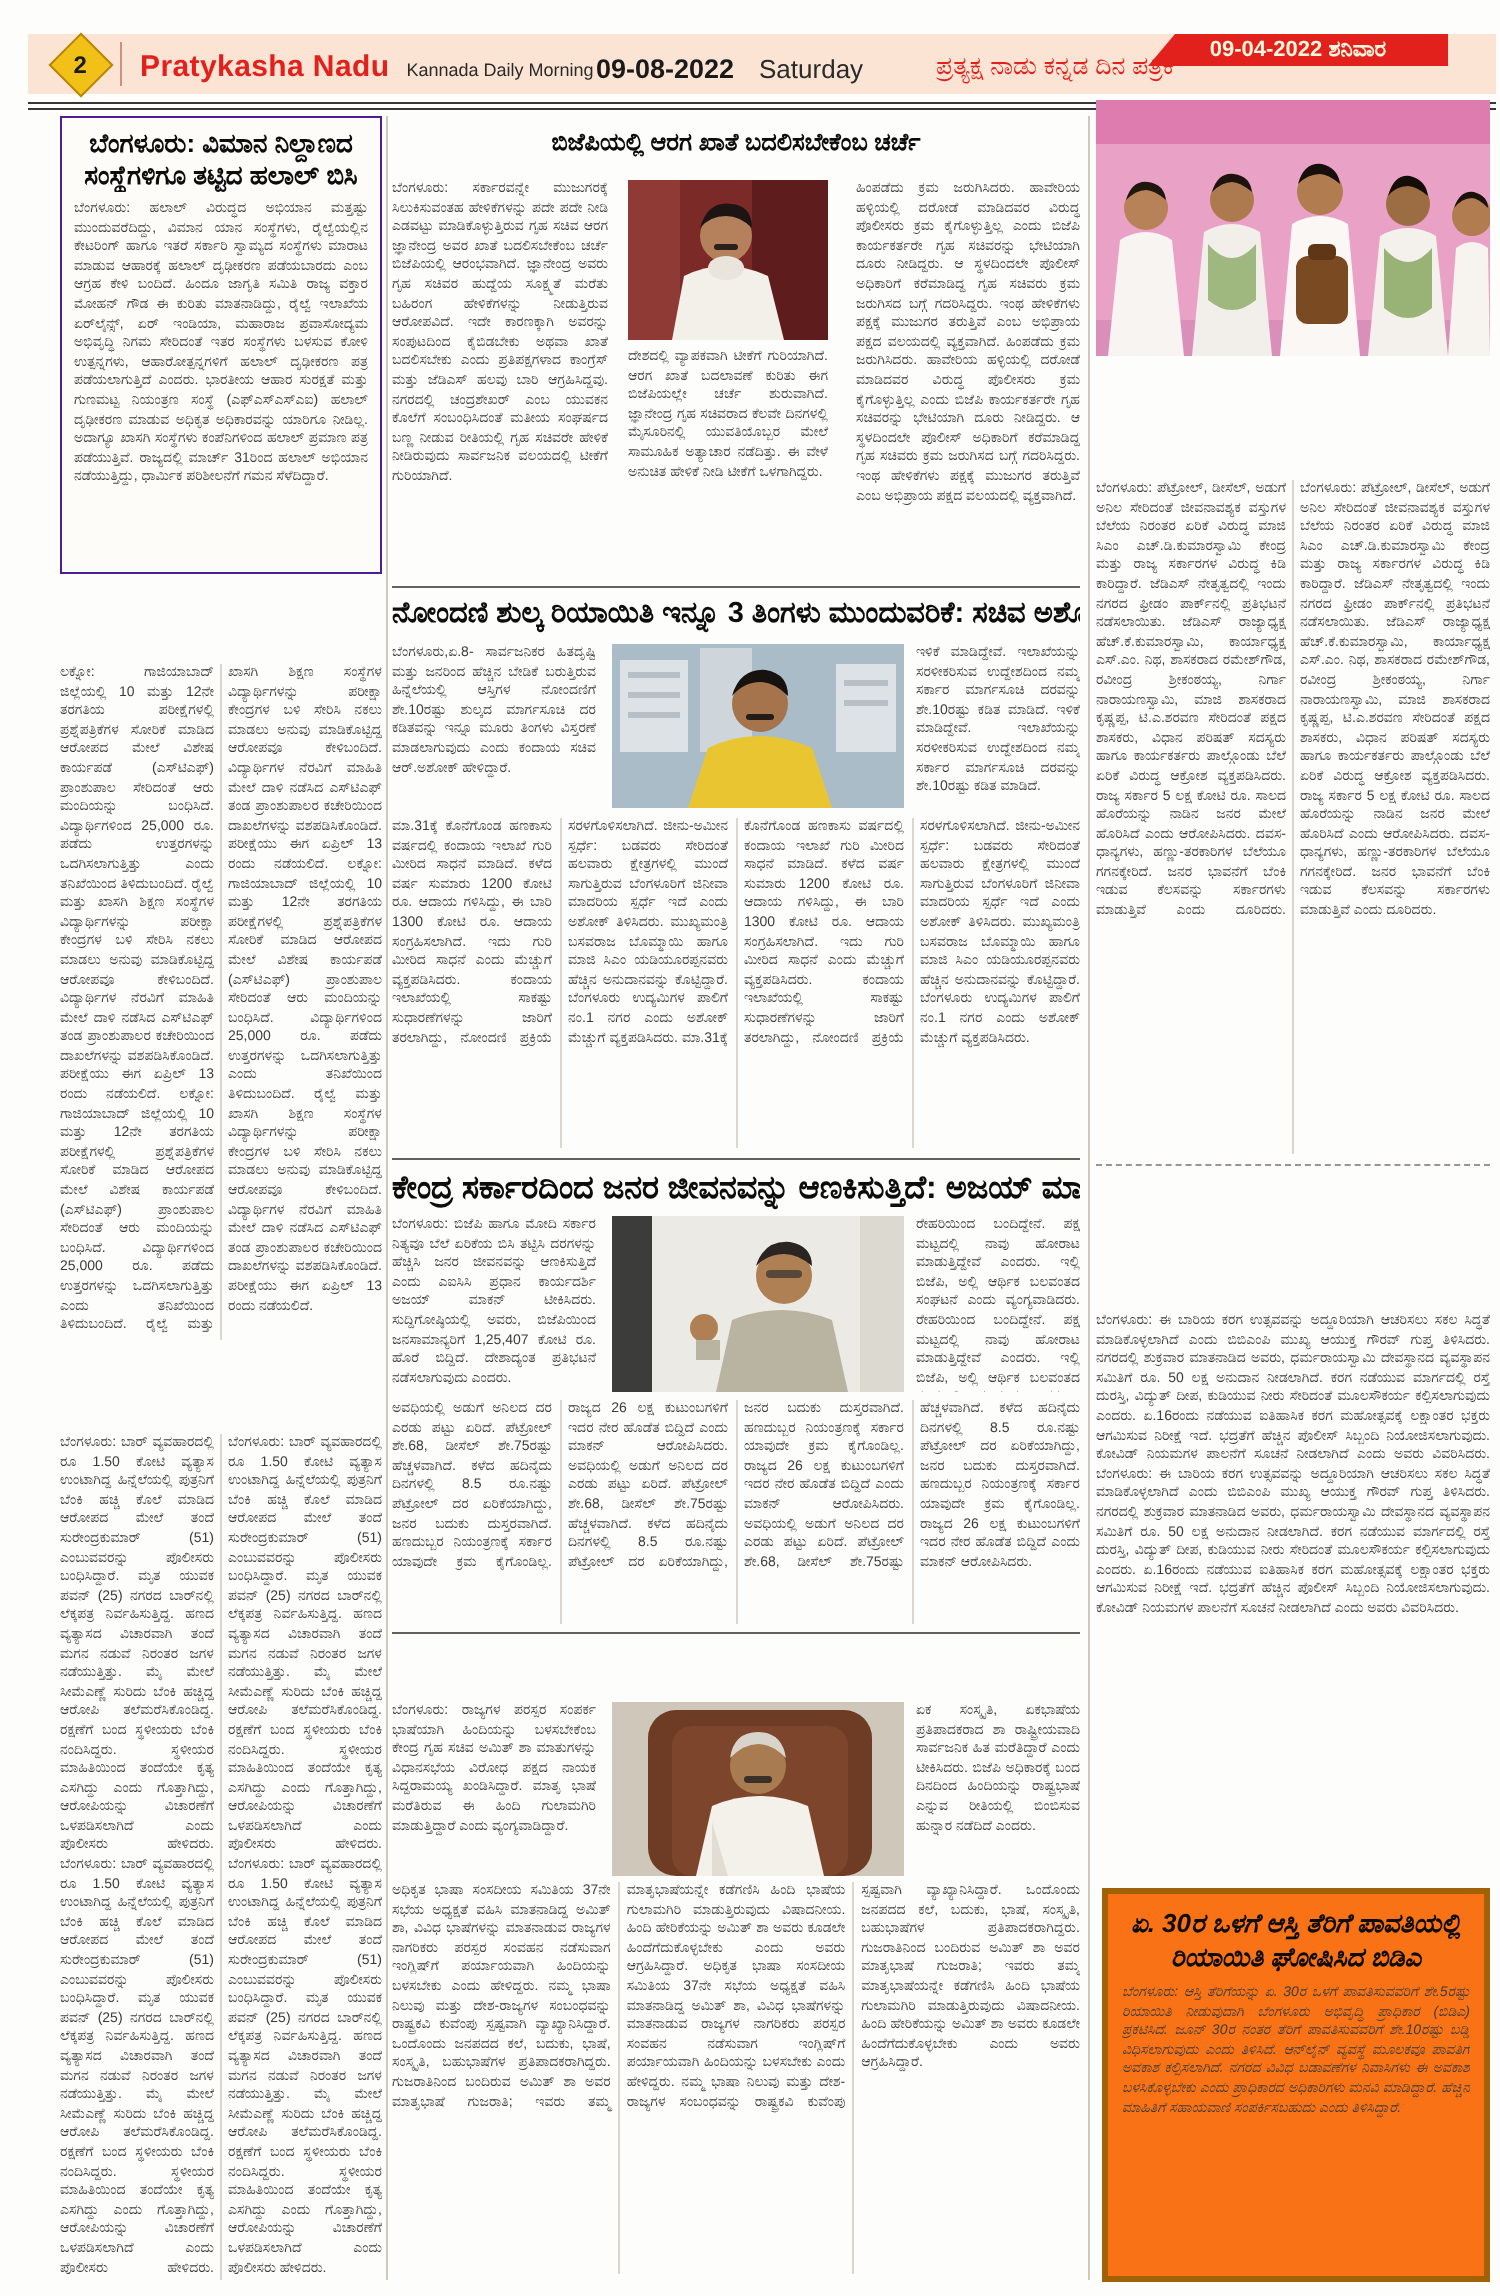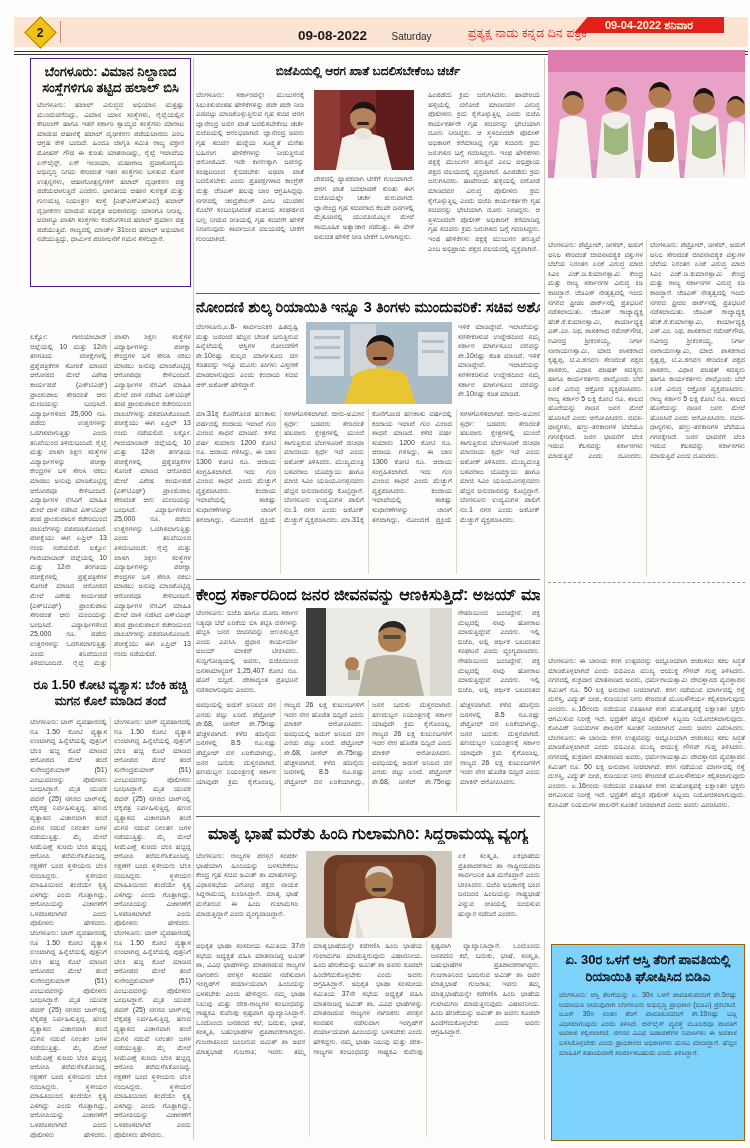--- a/index.html
+++ b/index.html
@@ -7,21 +7,21 @@
         font-family:"Liberation Sans",sans-serif;}
   .abs{position:absolute;}
   
   .band{background:#fbe4d4;}
   .diamond{width:21px;height:21px;background:#f2c118;border:1.5px solid #b8860b;transform:rotate(45deg);
            display:flex;align-items:center;justify-content:center;}
   .diamond span{transform:rotate(-45deg);font-weight:bold;font-size:12px;color:#1a1a1a;}
   .mast-red{color:#e3211c;font-weight:bold;font-size:15px;letter-spacing:.2px;}
   .mast-sub{color:#2a2a2a;font-size:9px;margin-left:4px;}
   .hdate{color:#1a1a1a;font-weight:bold;font-size:13.5px;}
-  .hday{color:#2a2a2a;font-size:10px;margin-left:20px;}
+  .hday{color:#2a2a2a;font-size:13px;margin-left:8px;}
   .tagline{color:#e3211c;font-weight:normal;font-size:12.5px;}
   .datebox{background:#e3211c;color:#fff6dc;font-weight:bold;font-size:11px;
            display:flex;align-items:center;justify-content:center;
            clip-path:polygon(9% 0,100% 0,100% 100%,0 100%);}
   .dblrule{border-top:1.6px solid #3a3632;border-bottom:1px solid #3a3632;height:2px;}
   
   .vrule{border-left:1px solid #cfc8bd;width:0;}
   .hrule{border-top:1px solid #66605a;height:0;}
   .hdash{border-top:1px dashed #9a958d;height:0;}
   
@@ -33,53 +33,56 @@
   .hl-16{font-size:16px;line-height:21px;white-space:nowrap;}
   .hl-155{font-size:15px;line-height:18.5px;}
   .hl-17{font-size:16.5px;line-height:21px;}
   .hl-135{font-size:13px;line-height:17px;}
   .body7{font-size:7px;line-height:9.6px;text-align:justify;color:#3b3b3b;overflow:hidden;
          text-justify:inter-word;}
   .cols2{column-count:2;column-gap:7px;column-rule:1px solid #ddd6ca;}
   .cols3{column-count:3;column-gap:8px;column-rule:1px solid #ddd6ca;}
   .cols4{column-count:4;column-gap:8px;column-rule:1px solid #ddd6ca;}
   .boxed{border:1px solid #4c1d95;background:#fefcf8;box-sizing:border-box;padding:5px 6px;}
-  .bda-box{border:1px solid #a16207;background:#7dd3fc;box-sizing:border-box;padding:6px 7px;}
+  .bda-box{border:3px solid #a16207;background:#f97316;box-sizing:border-box;padding:6px 7px;font-style:italic;}
   .photo{overflow:hidden;}
   .photo svg{display:block;}
 </style>
 </head>
 <body>
 
 <div id="page">
 
   <div class="abs band" style="left:14px;top:17px;width:734px;height:30px;"></div>
   <div class="abs diamond" style="left:29px;top:21px;">
     <span>2</span>
   </div>
   <div class="abs" style="left:60px;top:21px;height:22px;border-left:1px solid #d09080;"></div>
+  <div class="abs" style="left:70px;top:25px;white-space:nowrap;">
+    <span class="mast-red">Pratykasha Nadu</span>
+    <span class="mast-sub">Kannada Daily Morning</span>
+  </div>
   <div class="abs" style="left:298px;top:26px;white-space:nowrap;">
     <span class="hdate">09-08-2022</span>
     <span class="hday">Saturday</span>
   </div>
   <div class="abs tagline" style="left:468px;top:26px;white-space:nowrap;">ಪ್ರತ್ಯಕ್ಷ ನಾಡು ಕನ್ನಡ ದಿನ ಪತ್ರಿಕೆ</div>
   <div class="abs datebox" style="left:574px;top:17px;width:150px;height:16px;">09-04-2022 ಶನಿವಾರ</div>
   <div class="abs dblrule" style="left:14px;top:51px;width:734px;"></div>
 
   <div class="abs vrule" style="left:193px;top:58px;height:1082px;"></div>
   <div class="abs vrule" style="left:544px;top:58px;height:1082px;"></div>
 
   <div class="abs boxed" style="left:30px;top:58px;width:161px;height:229px;">
     <div class="hl hl-13">ಬೆಂಗಳೂರು: ವಿಮಾನ ನಿಲ್ದಾಣದ ಸಂಸ್ಥೆಗಳಿಗೂ ತಟ್ಟಿದ ಹಲಾಲ್ ಬಿಸಿ</div>
     <div class="body7" style="height:175px;margin-top:4px;">ಬೆಂಗಳೂರು: ಹಲಾಲ್ ವಿರುದ್ಧದ ಅಭಿಯಾನ ಮತ್ತಷ್ಟು ಮುಂದುವರೆದಿದ್ದು, ವಿಮಾನ ಯಾನ ಸಂಸ್ಥೆಗಳು, ರೈಲ್ವೆಯಲ್ಲಿನ ಕೇಟರಿಂಗ್ ಹಾಗೂ ಇತರೆ ಸರ್ಕಾರಿ ಸ್ವಾಮ್ಯದ ಸಂಸ್ಥೆಗಳು ಮಾರಾಟ ಮಾಡುವ ಆಹಾರಕ್ಕೆ ಹಲಾಲ್ ದೃಢೀಕರಣ ಪಡೆಯಬಾರದು ಎಂಬ ಆಗ್ರಹ ಕೇಳಿ ಬಂದಿದೆ. ಹಿಂದೂ ಜಾಗೃತಿ ಸಮಿತಿ ರಾಜ್ಯ ವಕ್ತಾರ ಮೋಹನ್ ಗೌಡ ಈ ಕುರಿತು ಮಾತನಾಡಿದ್ದು, ರೈಲ್ವೆ ಇಲಾಖೆಯ ಏರ್‌ಲೈನ್ಸ್, ಏರ್ ಇಂಡಿಯಾ, ಮಹಾರಾಜ ಪ್ರವಾಸೋದ್ಯಮ ಅಭಿವೃದ್ಧಿ ನಿಗಮ ಸೇರಿದಂತೆ ಇತರ ಸಂಸ್ಥೆಗಳು ಬಳಸುವ ಕೋಳಿ ಉತ್ಪನ್ನಗಳು, ಆಹಾರೋತ್ಪನ್ನಗಳಿಗೆ ಹಲಾಲ್ ದೃಢೀಕರಣ ಪತ್ರ ಪಡೆಯಲಾಗುತ್ತಿದೆ ಎಂದರು. ಭಾರತೀಯ ಆಹಾರ ಸುರಕ್ಷತೆ ಮತ್ತು ಗುಣಮಟ್ಟ ನಿಯಂತ್ರಣ ಸಂಸ್ಥೆ (ಎಫ್‌ಎಸ್‌ಎಸ್‌ಎಐ) ಹಲಾಲ್ ದೃಢೀಕರಣ ಮಾಡುವ ಅಧಿಕೃತ ಅಧಿಕಾರವನ್ನು ಯಾರಿಗೂ ನೀಡಿಲ್ಲ. ಅದಾಗ್ಯೂ ಖಾಸಗಿ ಸಂಸ್ಥೆಗಳು ಕಂಪೆನಿಗಳಿಂದ ಹಲಾಲ್ ಪ್ರಮಾಣ ಪತ್ರ ಪಡೆಯುತ್ತಿವೆ. ರಾಜ್ಯದಲ್ಲಿ ಮಾರ್ಚ್ 31ರಿಂದ ಹಲಾಲ್ ಅಭಿಯಾನ ನಡೆಯುತ್ತಿದ್ದು, ಧಾರ್ಮಿಕ ಪರಿಶೀಲನೆಗೆ ಗಮನ ಸೆಳೆದಿದ್ದಾರೆ.</div>
   </div>
 
   <div class="abs body7 cols2" style="left:30px;top:332px;width:161px;height:338px;">ಲಕ್ನೋ: ಗಾಜಿಯಾಬಾದ್ ಜಿಲ್ಲೆಯಲ್ಲಿ 10 ಮತ್ತು 12ನೇ ತರಗತಿಯ ಪರೀಕ್ಷೆಗಳಲ್ಲಿ ಪ್ರಶ್ನೆಪತ್ರಿಕೆಗಳ ಸೋರಿಕೆ ಮಾಡಿದ ಆರೋಪದ ಮೇಲೆ ವಿಶೇಷ ಕಾರ್ಯಪಡೆ (ಎಸ್‌ಟಿಎಫ್) ಪ್ರಾಂಶುಪಾಲ ಸೇರಿದಂತೆ ಆರು ಮಂದಿಯನ್ನು ಬಂಧಿಸಿದೆ. ವಿದ್ಯಾರ್ಥಿಗಳಿಂದ 25,000 ರೂ. ಪಡೆದು ಉತ್ತರಗಳನ್ನು ಒದಗಿಸಲಾಗುತ್ತಿತ್ತು ಎಂದು ತನಿಖೆಯಿಂದ ತಿಳಿದುಬಂದಿದೆ. ರೈಲ್ವೆ ಮತ್ತು ಖಾಸಗಿ ಶಿಕ್ಷಣ ಸಂಸ್ಥೆಗಳ ವಿದ್ಯಾರ್ಥಿಗಳನ್ನು ಪರೀಕ್ಷಾ ಕೇಂದ್ರಗಳ ಬಳಿ ಸೇರಿಸಿ ನಕಲು ಮಾಡಲು ಅನುವು ಮಾಡಿಕೊಟ್ಟಿದ್ದ ಆರೋಪವೂ ಕೇಳಿಬಂದಿದೆ. ವಿದ್ಯಾರ್ಥಿಗಳ ನೆರವಿಗೆ ಮಾಹಿತಿ ಮೇಲೆ ದಾಳಿ ನಡೆಸಿದ ಎಸ್‌ಟಿಎಫ್ ತಂಡ ಪ್ರಾಂಶುಪಾಲರ ಕಚೇರಿಯಿಂದ ದಾಖಲೆಗಳನ್ನು ವಶಪಡಿಸಿಕೊಂಡಿದೆ. ಪರೀಕ್ಷೆಯು ಈಗ ಏಪ್ರಿಲ್ 13 ರಂದು ನಡೆಯಲಿದೆ. ಲಕ್ನೋ: ಗಾಜಿಯಾಬಾದ್ ಜಿಲ್ಲೆಯಲ್ಲಿ 10 ಮತ್ತು 12ನೇ ತರಗತಿಯ ಪರೀಕ್ಷೆಗಳಲ್ಲಿ ಪ್ರಶ್ನೆಪತ್ರಿಕೆಗಳ ಸೋರಿಕೆ ಮಾಡಿದ ಆರೋಪದ ಮೇಲೆ ವಿಶೇಷ ಕಾರ್ಯಪಡೆ (ಎಸ್‌ಟಿಎಫ್) ಪ್ರಾಂಶುಪಾಲ ಸೇರಿದಂತೆ ಆರು ಮಂದಿಯನ್ನು ಬಂಧಿಸಿದೆ. ವಿದ್ಯಾರ್ಥಿಗಳಿಂದ 25,000 ರೂ. ಪಡೆದು ಉತ್ತರಗಳನ್ನು ಒದಗಿಸಲಾಗುತ್ತಿತ್ತು ಎಂದು ತನಿಖೆಯಿಂದ ತಿಳಿದುಬಂದಿದೆ. ರೈಲ್ವೆ ಮತ್ತು ಖಾಸಗಿ ಶಿಕ್ಷಣ ಸಂಸ್ಥೆಗಳ ವಿದ್ಯಾರ್ಥಿಗಳನ್ನು ಪರೀಕ್ಷಾ ಕೇಂದ್ರಗಳ ಬಳಿ ಸೇರಿಸಿ ನಕಲು ಮಾಡಲು ಅನುವು ಮಾಡಿಕೊಟ್ಟಿದ್ದ ಆರೋಪವೂ ಕೇಳಿಬಂದಿದೆ. ವಿದ್ಯಾರ್ಥಿಗಳ ನೆರವಿಗೆ ಮಾಹಿತಿ ಮೇಲೆ ದಾಳಿ ನಡೆಸಿದ ಎಸ್‌ಟಿಎಫ್ ತಂಡ ಪ್ರಾಂಶುಪಾಲರ ಕಚೇರಿಯಿಂದ ದಾಖಲೆಗಳನ್ನು ವಶಪಡಿಸಿಕೊಂಡಿದೆ. ಪರೀಕ್ಷೆಯು ಈಗ ಏಪ್ರಿಲ್ 13 ರಂದು ನಡೆಯಲಿದೆ. ಲಕ್ನೋ: ಗಾಜಿಯಾಬಾದ್ ಜಿಲ್ಲೆಯಲ್ಲಿ 10 ಮತ್ತು 12ನೇ ತರಗತಿಯ ಪರೀಕ್ಷೆಗಳಲ್ಲಿ ಪ್ರಶ್ನೆಪತ್ರಿಕೆಗಳ ಸೋರಿಕೆ ಮಾಡಿದ ಆರೋಪದ ಮೇಲೆ ವಿಶೇಷ ಕಾರ್ಯಪಡೆ (ಎಸ್‌ಟಿಎಫ್) ಪ್ರಾಂಶುಪಾಲ ಸೇರಿದಂತೆ ಆರು ಮಂದಿಯನ್ನು ಬಂಧಿಸಿದೆ. ವಿದ್ಯಾರ್ಥಿಗಳಿಂದ 25,000 ರೂ. ಪಡೆದು ಉತ್ತರಗಳನ್ನು ಒದಗಿಸಲಾಗುತ್ತಿತ್ತು ಎಂದು ತನಿಖೆಯಿಂದ ತಿಳಿದುಬಂದಿದೆ. ರೈಲ್ವೆ ಮತ್ತು ಖಾಸಗಿ ಶಿಕ್ಷಣ ಸಂಸ್ಥೆಗಳ ವಿದ್ಯಾರ್ಥಿಗಳನ್ನು ಪರೀಕ್ಷಾ ಕೇಂದ್ರಗಳ ಬಳಿ ಸೇರಿಸಿ ನಕಲು ಮಾಡಲು ಅನುವು ಮಾಡಿಕೊಟ್ಟಿದ್ದ ಆರೋಪವೂ ಕೇಳಿಬಂದಿದೆ. ವಿದ್ಯಾರ್ಥಿಗಳ ನೆರವಿಗೆ ಮಾಹಿತಿ ಮೇಲೆ ದಾಳಿ ನಡೆಸಿದ ಎಸ್‌ಟಿಎಫ್ ತಂಡ ಪ್ರಾಂಶುಪಾಲರ ಕಚೇರಿಯಿಂದ ದಾಖಲೆಗಳನ್ನು ವಶಪಡಿಸಿಕೊಂಡಿದೆ. ಪರೀಕ್ಷೆಯು ಈಗ ಏಪ್ರಿಲ್ 13 ರಂದು ನಡೆಯಲಿದೆ.</div>
 
-  <div class="abs hl hl-125" style="left:30px;top:678px;width:161px;height:34px;">ರೂ 1.50 ಕೋಟಿ ವ್ಯತ್ಯಾಸ: ಬೆಂಕಿ ಹಚ್ಚಿ ಮಗನ ಕೊಲೆ ಮಾಡಿದ ತಂದೆ</div>
   <div class="abs body7 cols2" style="left:30px;top:717px;width:161px;height:423px;">ಬೆಂಗಳೂರು: ಬಾರ್ ವ್ಯವಹಾರದಲ್ಲಿ ರೂ 1.50 ಕೋಟಿ ವ್ಯತ್ಯಾಸ ಉಂಟಾಗಿದ್ದ ಹಿನ್ನೆಲೆಯಲ್ಲಿ ಪುತ್ರನಿಗೆ ಬೆಂಕಿ ಹಚ್ಚಿ ಕೊಲೆ ಮಾಡಿದ ಆರೋಪದ ಮೇಲೆ ತಂದೆ ಸುರೇಂದ್ರಕುಮಾರ್ (51) ಎಂಬುವವರನ್ನು ಪೊಲೀಸರು ಬಂಧಿಸಿದ್ದಾರೆ. ಮೃತ ಯುವಕ ಪವನ್ (25) ನಗರದ ಬಾರ್‌ನಲ್ಲಿ ಲೆಕ್ಕಪತ್ರ ನಿರ್ವಹಿಸುತ್ತಿದ್ದ. ಹಣದ ವ್ಯತ್ಯಾಸದ ವಿಚಾರವಾಗಿ ತಂದೆ ಮಗನ ನಡುವೆ ನಿರಂತರ ಜಗಳ ನಡೆಯುತ್ತಿತ್ತು. ಮೈ ಮೇಲೆ ಸೀಮೆಎಣ್ಣೆ ಸುರಿದು ಬೆಂಕಿ ಹಚ್ಚಿದ್ದ ಆರೋಪಿ ತಲೆಮರೆಸಿಕೊಂಡಿದ್ದ. ರಕ್ಷಣೆಗೆ ಬಂದ ಸ್ಥಳೀಯರು ಬೆಂಕಿ ನಂದಿಸಿದ್ದರು. ಸ್ಥಳೀಯರ ಮಾಹಿತಿಯಿಂದ ತಂದೆಯೇ ಕೃತ್ಯ ಎಸಗಿದ್ದು ಎಂದು ಗೊತ್ತಾಗಿದ್ದು, ಆರೋಪಿಯನ್ನು ವಿಚಾರಣೆಗೆ ಒಳಪಡಿಸಲಾಗಿದೆ ಎಂದು ಪೊಲೀಸರು ಹೇಳಿದರು. ಬೆಂಗಳೂರು: ಬಾರ್ ವ್ಯವಹಾರದಲ್ಲಿ ರೂ 1.50 ಕೋಟಿ ವ್ಯತ್ಯಾಸ ಉಂಟಾಗಿದ್ದ ಹಿನ್ನೆಲೆಯಲ್ಲಿ ಪುತ್ರನಿಗೆ ಬೆಂಕಿ ಹಚ್ಚಿ ಕೊಲೆ ಮಾಡಿದ ಆರೋಪದ ಮೇಲೆ ತಂದೆ ಸುರೇಂದ್ರಕುಮಾರ್ (51) ಎಂಬುವವರನ್ನು ಪೊಲೀಸರು ಬಂಧಿಸಿದ್ದಾರೆ. ಮೃತ ಯುವಕ ಪವನ್ (25) ನಗರದ ಬಾರ್‌ನಲ್ಲಿ ಲೆಕ್ಕಪತ್ರ ನಿರ್ವಹಿಸುತ್ತಿದ್ದ. ಹಣದ ವ್ಯತ್ಯಾಸದ ವಿಚಾರವಾಗಿ ತಂದೆ ಮಗನ ನಡುವೆ ನಿರಂತರ ಜಗಳ ನಡೆಯುತ್ತಿತ್ತು. ಮೈ ಮೇಲೆ ಸೀಮೆಎಣ್ಣೆ ಸುರಿದು ಬೆಂಕಿ ಹಚ್ಚಿದ್ದ ಆರೋಪಿ ತಲೆಮರೆಸಿಕೊಂಡಿದ್ದ. ರಕ್ಷಣೆಗೆ ಬಂದ ಸ್ಥಳೀಯರು ಬೆಂಕಿ ನಂದಿಸಿದ್ದರು. ಸ್ಥಳೀಯರ ಮಾಹಿತಿಯಿಂದ ತಂದೆಯೇ ಕೃತ್ಯ ಎಸಗಿದ್ದು ಎಂದು ಗೊತ್ತಾಗಿದ್ದು, ಆರೋಪಿಯನ್ನು ವಿಚಾರಣೆಗೆ ಒಳಪಡಿಸಲಾಗಿದೆ ಎಂದು ಪೊಲೀಸರು ಹೇಳಿದರು. ಬೆಂಗಳೂರು: ಬಾರ್ ವ್ಯವಹಾರದಲ್ಲಿ ರೂ 1.50 ಕೋಟಿ ವ್ಯತ್ಯಾಸ ಉಂಟಾಗಿದ್ದ ಹಿನ್ನೆಲೆಯಲ್ಲಿ ಪುತ್ರನಿಗೆ ಬೆಂಕಿ ಹಚ್ಚಿ ಕೊಲೆ ಮಾಡಿದ ಆರೋಪದ ಮೇಲೆ ತಂದೆ ಸುರೇಂದ್ರಕುಮಾರ್ (51) ಎಂಬುವವರನ್ನು ಪೊಲೀಸರು ಬಂಧಿಸಿದ್ದಾರೆ. ಮೃತ ಯುವಕ ಪವನ್ (25) ನಗರದ ಬಾರ್‌ನಲ್ಲಿ ಲೆಕ್ಕಪತ್ರ ನಿರ್ವಹಿಸುತ್ತಿದ್ದ. ಹಣದ ವ್ಯತ್ಯಾಸದ ವಿಚಾರವಾಗಿ ತಂದೆ ಮಗನ ನಡುವೆ ನಿರಂತರ ಜಗಳ ನಡೆಯುತ್ತಿತ್ತು. ಮೈ ಮೇಲೆ ಸೀಮೆಎಣ್ಣೆ ಸುರಿದು ಬೆಂಕಿ ಹಚ್ಚಿದ್ದ ಆರೋಪಿ ತಲೆಮರೆಸಿಕೊಂಡಿದ್ದ. ರಕ್ಷಣೆಗೆ ಬಂದ ಸ್ಥಳೀಯರು ಬೆಂಕಿ ನಂದಿಸಿದ್ದರು. ಸ್ಥಳೀಯರ ಮಾಹಿತಿಯಿಂದ ತಂದೆಯೇ ಕೃತ್ಯ ಎಸಗಿದ್ದು ಎಂದು ಗೊತ್ತಾಗಿದ್ದು, ಆರೋಪಿಯನ್ನು ವಿಚಾರಣೆಗೆ ಒಳಪಡಿಸಲಾಗಿದೆ ಎಂದು ಪೊಲೀಸರು ಹೇಳಿದರು. ಬೆಂಗಳೂರು: ಬಾರ್ ವ್ಯವಹಾರದಲ್ಲಿ ರೂ 1.50 ಕೋಟಿ ವ್ಯತ್ಯಾಸ ಉಂಟಾಗಿದ್ದ ಹಿನ್ನೆಲೆಯಲ್ಲಿ ಪುತ್ರನಿಗೆ ಬೆಂಕಿ ಹಚ್ಚಿ ಕೊಲೆ ಮಾಡಿದ ಆರೋಪದ ಮೇಲೆ ತಂದೆ ಸುರೇಂದ್ರಕುಮಾರ್ (51) ಎಂಬುವವರನ್ನು ಪೊಲೀಸರು ಬಂಧಿಸಿದ್ದಾರೆ. ಮೃತ ಯುವಕ ಪವನ್ (25) ನಗರದ ಬಾರ್‌ನಲ್ಲಿ ಲೆಕ್ಕಪತ್ರ ನಿರ್ವಹಿಸುತ್ತಿದ್ದ. ಹಣದ ವ್ಯತ್ಯಾಸದ ವಿಚಾರವಾಗಿ ತಂದೆ ಮಗನ ನಡುವೆ ನಿರಂತರ ಜಗಳ ನಡೆಯುತ್ತಿತ್ತು. ಮೈ ಮೇಲೆ ಸೀಮೆಎಣ್ಣೆ ಸುರಿದು ಬೆಂಕಿ ಹಚ್ಚಿದ್ದ ಆರೋಪಿ ತಲೆಮರೆಸಿಕೊಂಡಿದ್ದ. ರಕ್ಷಣೆಗೆ ಬಂದ ಸ್ಥಳೀಯರು ಬೆಂಕಿ ನಂದಿಸಿದ್ದರು. ಸ್ಥಳೀಯರ ಮಾಹಿತಿಯಿಂದ ತಂದೆಯೇ ಕೃತ್ಯ ಎಸಗಿದ್ದು ಎಂದು ಗೊತ್ತಾಗಿದ್ದು, ಆರೋಪಿಯನ್ನು ವಿಚಾರಣೆಗೆ ಒಳಪಡಿಸಲಾಗಿದೆ ಎಂದು ಪೊಲೀಸರು ಹೇಳಿದರು.</div>
 
   <div class="abs hl hl-19" style="left:196px;top:59px;width:344px;">ಬಿಜೆಪಿಯಲ್ಲಿ ಆರಗ ಖಾತೆ ಬದಲಿಸಬೇಕೆಂಬ ಚರ್ಚೆ</div>
   <div class="abs body7" style="left:196px;top:90px;width:108px;height:200px;">ಬೆಂಗಳೂರು: ಸರ್ಕಾರವನ್ನೇ ಮುಜುಗರಕ್ಕೆ ಸಿಲುಕಿಸುವಂತಹ ಹೇಳಿಕೆಗಳನ್ನು ಪದೇ ಪದೇ ನೀಡಿ ಎಡವಟ್ಟು ಮಾಡಿಕೊಳ್ಳುತ್ತಿರುವ ಗೃಹ ಸಚಿವ ಆರಗ ಜ್ಞಾನೇಂದ್ರ ಅವರ ಖಾತೆ ಬದಲಿಸಬೇಕೆಂಬ ಚರ್ಚೆ ಬಿಜೆಪಿಯಲ್ಲಿ ಆರಂಭವಾಗಿದೆ. ಜ್ಞಾನೇಂದ್ರ ಅವರು ಗೃಹ ಸಚಿವರ ಹುದ್ದೆಯ ಸೂಕ್ಷ್ಮತೆ ಮರೆತು ಬಹಿರಂಗ ಹೇಳಿಕೆಗಳನ್ನು ನೀಡುತ್ತಿರುವ ಆರೋಪವಿದೆ. ಇದೇ ಕಾರಣಕ್ಕಾಗಿ ಅವರನ್ನು ಸಂಪುಟದಿಂದ ಕೈಬಿಡಬೇಕು ಅಥವಾ ಖಾತೆ ಬದಲಿಸಬೇಕು ಎಂದು ಪ್ರತಿಪಕ್ಷಗಳಾದ ಕಾಂಗ್ರೆಸ್ ಮತ್ತು ಜೆಡಿಎಸ್ ಹಲವು ಬಾರಿ ಆಗ್ರಹಿಸಿದ್ದವು. ನಗರದಲ್ಲಿ ಚಂದ್ರಶೇಖರ್ ಎಂಬ ಯುವಕನ ಕೊಲೆಗೆ ಸಂಬಂಧಿಸಿದಂತೆ ಮತೀಯ ಸಂಘರ್ಷದ ಬಣ್ಣ ನೀಡುವ ರೀತಿಯಲ್ಲಿ ಗೃಹ ಸಚಿವರೇ ಹೇಳಿಕೆ ನೀಡಿರುವುದು ಸಾರ್ವಜನಿಕ ವಲಯದಲ್ಲಿ ಟೀಕೆಗೆ ಗುರಿಯಾಗಿದೆ.</div>
   <div class="abs photo" style="left:314px;top:90px;width:100px;height:80px;">
     <svg width="100" height="80" viewBox="0 0 100 80">
       <rect width="100" height="80" fill="#7c2a28"></rect>
       <rect x="62" width="38" height="80" fill="#5e1d1c"></rect>
       <rect x="0" y="0" width="26" height="80" fill="#8f3a34"></rect>
       <path d="M22 80 L28 48 Q48 38 70 48 L78 80 Z" fill="#f3efe9"></path>
@@ -131,21 +134,20 @@
       <rect x="77" y="27" width="18" height="4" rx="2" fill="#413a33" opacity="0.8"></rect>
       <circle cx="46" cy="56" r="7" fill="#b08055"></circle>
       <rect x="42" y="62" width="12" height="10" fill="#b9b3a2"></rect>
     </svg>
   </div>
   <div class="abs body7" style="left:458px;top:608px;width:82px;height:88px;">ರೇಹರಿಯಿಂದ ಬಂದಿದ್ದೇನೆ. ಪಕ್ಷ ಮಟ್ಟದಲ್ಲಿ ನಾವು ಹೋರಾಟ ಮಾಡುತ್ತಿದ್ದೇವೆ ಎಂದರು. ಇಲ್ಲಿ ಬಿಜೆಪಿ, ಅಲ್ಲಿ ಆರ್ಥಿಕ ಬಲವಂತದ ಸಂಘಟನೆ ಎಂದು ವ್ಯಂಗ್ಯವಾಡಿದರು. ರೇಹರಿಯಿಂದ ಬಂದಿದ್ದೇನೆ. ಪಕ್ಷ ಮಟ್ಟದಲ್ಲಿ ನಾವು ಹೋರಾಟ ಮಾಡುತ್ತಿದ್ದೇವೆ ಎಂದರು. ಇಲ್ಲಿ ಬಿಜೆಪಿ, ಅಲ್ಲಿ ಆರ್ಥಿಕ ಬಲವಂತದ ಸಂಘಟನೆ ಎಂದು ವ್ಯಂಗ್ಯವಾಡಿದರು.</div>
   <div class="abs body7 cols4" style="left:196px;top:700px;width:344px;height:112px;">ಅವಧಿಯಲ್ಲಿ ಅಡುಗೆ ಅನಿಲದ ದರ ಎರಡು ಪಟ್ಟು ಏರಿದೆ. ಪೆಟ್ರೋಲ್ ಶೇ.68, ಡೀಸೆಲ್ ಶೇ.75ರಷ್ಟು ಹೆಚ್ಚಳವಾಗಿದೆ. ಕಳೆದ ಹದಿನೈದು ದಿನಗಳಲ್ಲಿ 8.5 ರೂ.ನಷ್ಟು ಪೆಟ್ರೋಲ್ ದರ ಏರಿಕೆಯಾಗಿದ್ದು, ಜನರ ಬದುಕು ದುಸ್ತರವಾಗಿದೆ. ಹಣದುಬ್ಬರ ನಿಯಂತ್ರಣಕ್ಕೆ ಸರ್ಕಾರ ಯಾವುದೇ ಕ್ರಮ ಕೈಗೊಂಡಿಲ್ಲ. ರಾಜ್ಯದ 26 ಲಕ್ಷ ಕುಟುಂಬಗಳಿಗೆ ಇದರ ನೇರ ಹೊಡೆತ ಬಿದ್ದಿದೆ ಎಂದು ಮಾಕನ್ ಆರೋಪಿಸಿದರು. ಅವಧಿಯಲ್ಲಿ ಅಡುಗೆ ಅನಿಲದ ದರ ಎರಡು ಪಟ್ಟು ಏರಿದೆ. ಪೆಟ್ರೋಲ್ ಶೇ.68, ಡೀಸೆಲ್ ಶೇ.75ರಷ್ಟು ಹೆಚ್ಚಳವಾಗಿದೆ. ಕಳೆದ ಹದಿನೈದು ದಿನಗಳಲ್ಲಿ 8.5 ರೂ.ನಷ್ಟು ಪೆಟ್ರೋಲ್ ದರ ಏರಿಕೆಯಾಗಿದ್ದು, ಜನರ ಬದುಕು ದುಸ್ತರವಾಗಿದೆ. ಹಣದುಬ್ಬರ ನಿಯಂತ್ರಣಕ್ಕೆ ಸರ್ಕಾರ ಯಾವುದೇ ಕ್ರಮ ಕೈಗೊಂಡಿಲ್ಲ. ರಾಜ್ಯದ 26 ಲಕ್ಷ ಕುಟುಂಬಗಳಿಗೆ ಇದರ ನೇರ ಹೊಡೆತ ಬಿದ್ದಿದೆ ಎಂದು ಮಾಕನ್ ಆರೋಪಿಸಿದರು. ಅವಧಿಯಲ್ಲಿ ಅಡುಗೆ ಅನಿಲದ ದರ ಎರಡು ಪಟ್ಟು ಏರಿದೆ. ಪೆಟ್ರೋಲ್ ಶೇ.68, ಡೀಸೆಲ್ ಶೇ.75ರಷ್ಟು ಹೆಚ್ಚಳವಾಗಿದೆ. ಕಳೆದ ಹದಿನೈದು ದಿನಗಳಲ್ಲಿ 8.5 ರೂ.ನಷ್ಟು ಪೆಟ್ರೋಲ್ ದರ ಏರಿಕೆಯಾಗಿದ್ದು, ಜನರ ಬದುಕು ದುಸ್ತರವಾಗಿದೆ. ಹಣದುಬ್ಬರ ನಿಯಂತ್ರಣಕ್ಕೆ ಸರ್ಕಾರ ಯಾವುದೇ ಕ್ರಮ ಕೈಗೊಂಡಿಲ್ಲ. ರಾಜ್ಯದ 26 ಲಕ್ಷ ಕುಟುಂಬಗಳಿಗೆ ಇದರ ನೇರ ಹೊಡೆತ ಬಿದ್ದಿದೆ ಎಂದು ಮಾಕನ್ ಆರೋಪಿಸಿದರು.</div>
 
   <div class="abs hrule" style="left:196px;top:816px;width:344px;"></div>
 
-  <div class="abs hl hl-16" style="left:196px;top:823px;width:344px;">ಮಾತೃ ಭಾಷೆ ಮರೆತು ಹಿಂದಿ ಗುಲಾಮಗಿರಿ: ಸಿದ್ದರಾಮಯ್ಯ ವ್ಯಂಗ್ಯ</div>
   <div class="abs body7" style="left:196px;top:851px;width:102px;height:87px;">ಬೆಂಗಳೂರು: ರಾಜ್ಯಗಳ ಪರಸ್ಪರ ಸಂಪರ್ಕ ಭಾಷೆಯಾಗಿ ಹಿಂದಿಯನ್ನು ಬಳಸಬೇಕೆಂಬ ಕೇಂದ್ರ ಗೃಹ ಸಚಿವ ಅಮಿತ್ ಶಾ ಮಾತುಗಳನ್ನು ವಿಧಾನಸಭೆಯ ವಿರೋಧ ಪಕ್ಷದ ನಾಯಕ ಸಿದ್ದರಾಮಯ್ಯ ಖಂಡಿಸಿದ್ದಾರೆ. ಮಾತೃ ಭಾಷೆ ಮರೆತಿರುವ ಈ ಹಿಂದಿ ಗುಲಾಮಗಿರಿ ಮಾಡುತ್ತಿದ್ದಾರೆ ಎಂದು ವ್ಯಂಗ್ಯವಾಡಿದ್ದಾರೆ.</div>
   <div class="abs photo" style="left:306px;top:851px;width:146px;height:87px;">
     <svg width="146" height="87" viewBox="0 0 146 87">
       <rect width="146" height="87" fill="#cfc8ba"></rect>
       <rect x="18" y="4" width="112" height="83" rx="14" fill="#6e3b24"></rect>
       <rect x="30" y="12" width="88" height="75" rx="10" fill="#7d452b"></rect>
       <path d="M42 87 L50 52 Q73 42 98 52 L106 87 Z" fill="#f4f1ea"></path>
       <circle cx="73" cy="32" r="14" fill="#a97b51"></circle>
       <path d="M59 28 Q61 15 73 15 Q85 15 87 28 Q80 21 73 21 Q66 21 59 28Z" fill="#d8d4cc"></path>
       <rect x="66" y="37" width="14" height="3.5" rx="1.7" fill="#3a3028"></rect>

